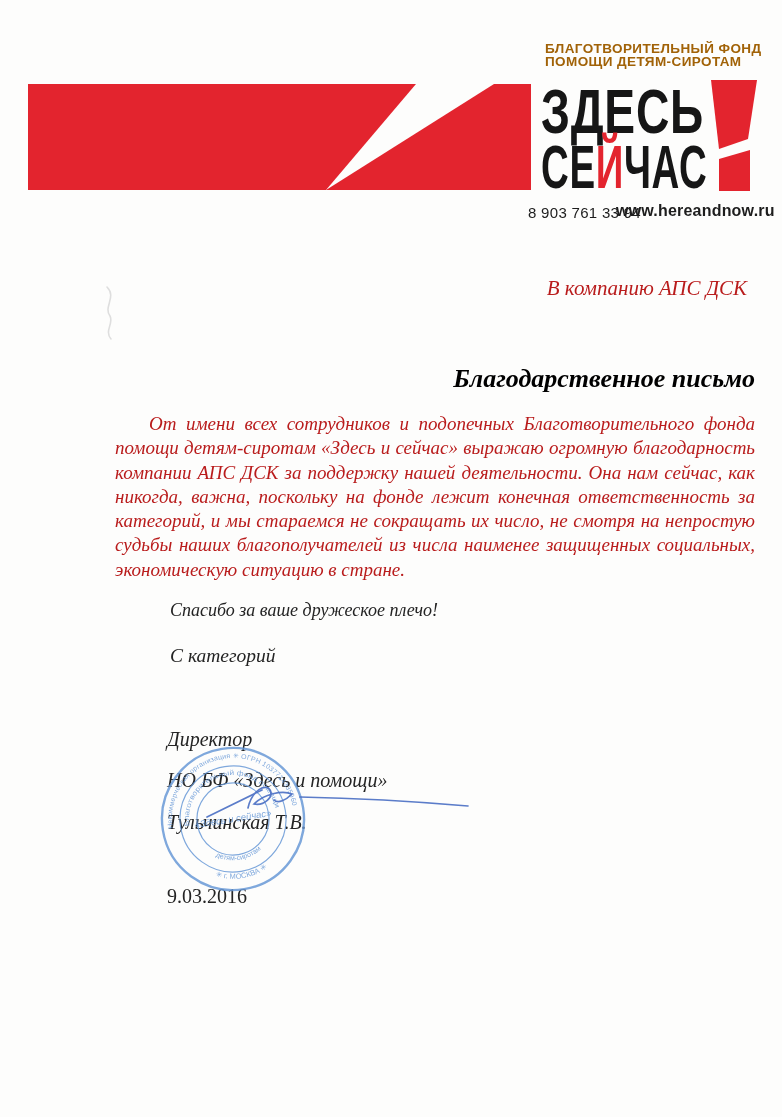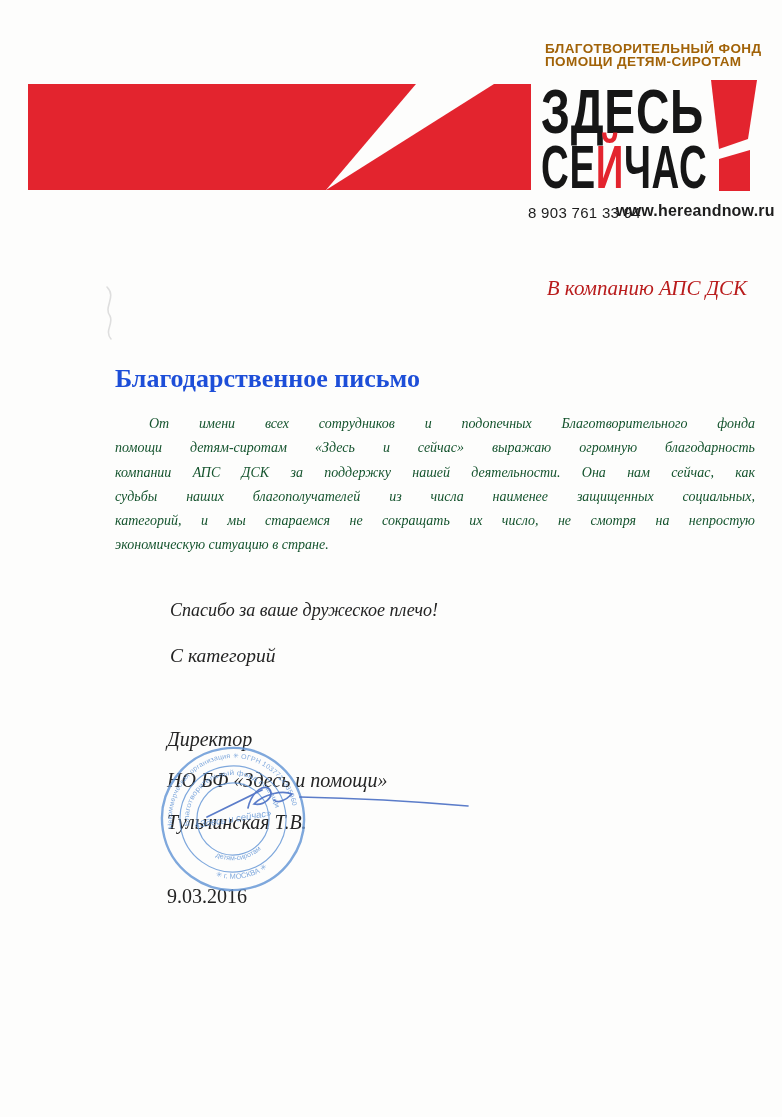--- a/index.html
+++ b/index.html
@@ -34,27 +34,27 @@
   .contact{position:absolute;font-family:"Liberation Sans", sans-serif;color:#1d1d1d;white-space:nowrap;}
   .phone{left:528px;top:204px;font-size:15px;font-weight:400;letter-spacing:.3px;}
   .website{left:616px;top:202px;font-size:16px;font-weight:700;letter-spacing:.2px;}
   
   .recipient{
     position:absolute;right:35px;top:276px;
     font-style:italic;font-size:21px;color:#b91c1c;white-space:nowrap;
   }
   .letter-title{
     position:absolute;left:115px;top:364px;width:640px;
-    text-align:left;font-weight:bold;font-size:26px;color:#1d4ed8;
+    text-align:right;font-style:italic;font-weight:bold;font-size:26px;color:#000000;
   }
   .body-block{position:absolute;left:115px;top:412px;width:640px;}
   .body-line{
     width:640px;box-sizing:border-box;
-    font-style:italic;font-size:14px;line-height:24.3px;
-    text-align:justify;text-align-last:justify;color:#14532d;
+    font-style:italic;font-size:19px;line-height:24.3px;
+    text-align:justify;text-align-last:justify;color:#b91c1c;
   }
   .body-line.first{padding-left:34px;}
   .body-line.last{text-align-last:left;}
   .thanks{position:absolute;left:170px;top:600px;font-style:italic;font-size:18px;}
   .regards{position:absolute;left:170px;top:645px;font-style:italic;font-size:19.5px;}
   .sig-role{position:absolute;left:167px;top:728px;font-style:italic;font-size:20px;}
   .sig-org{position:absolute;left:167px;top:769px;font-style:italic;font-size:20px;}
   .sig-name{position:absolute;left:167px;top:811px;font-style:italic;font-size:20px;}
   .sig-date{position:absolute;left:167px;top:885px;font-size:20px;}
   
@@ -95,22 +95,23 @@
   </svg>
 
   <div class="recipient">В компанию АПС ДСК</div>
 
   <div class="letter-title">Благодарственное письмо</div>
 
   <div class="body-block">
     <div class="body-line first">От имени всех сотрудников и подопечных Благотворительного фонда</div>
     <div class="body-line">помощи детям-сиротам «Здесь и сейчас» выражаю огромную благодарность</div>
     <div class="body-line">компании АПС ДСК за поддержку нашей деятельности. Она нам сейчас, как</div>
+    <div class="body-line">никогда, важна, поскольку на фонде лежит конечная ответственность за</div>
+    <div class="body-line">категорий, и мы стараемся не сокращать их число, не смотря на непростую</div>
     <div class="body-line">судьбы наших благополучателей из числа наименее защищенных социальных,</div>
-    <div class="body-line">категорий, и мы стараемся не сокращать их число, не смотря на непростую</div>
     <div class="body-line last">экономическую ситуацию в стране.</div>
   </div>
 
   <div class="thanks">Спасибо за ваше дружеское плечо!</div>
   <div class="regards">С категорий</div>
 
   <div class="sig-role">Директор</div>
   <div class="sig-org">НО БФ «Здесь и помощи»</div>
   <div class="sig-name">Тульчинская Т.В.</div>
   <div class="sig-date">9.03.2016</div>

